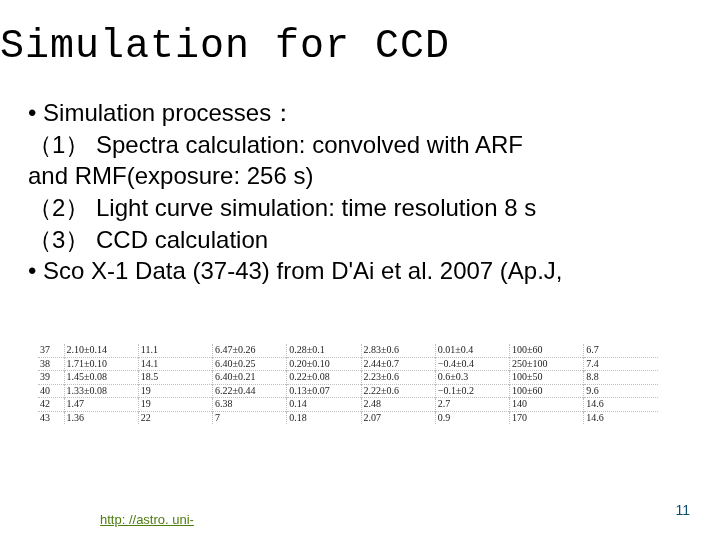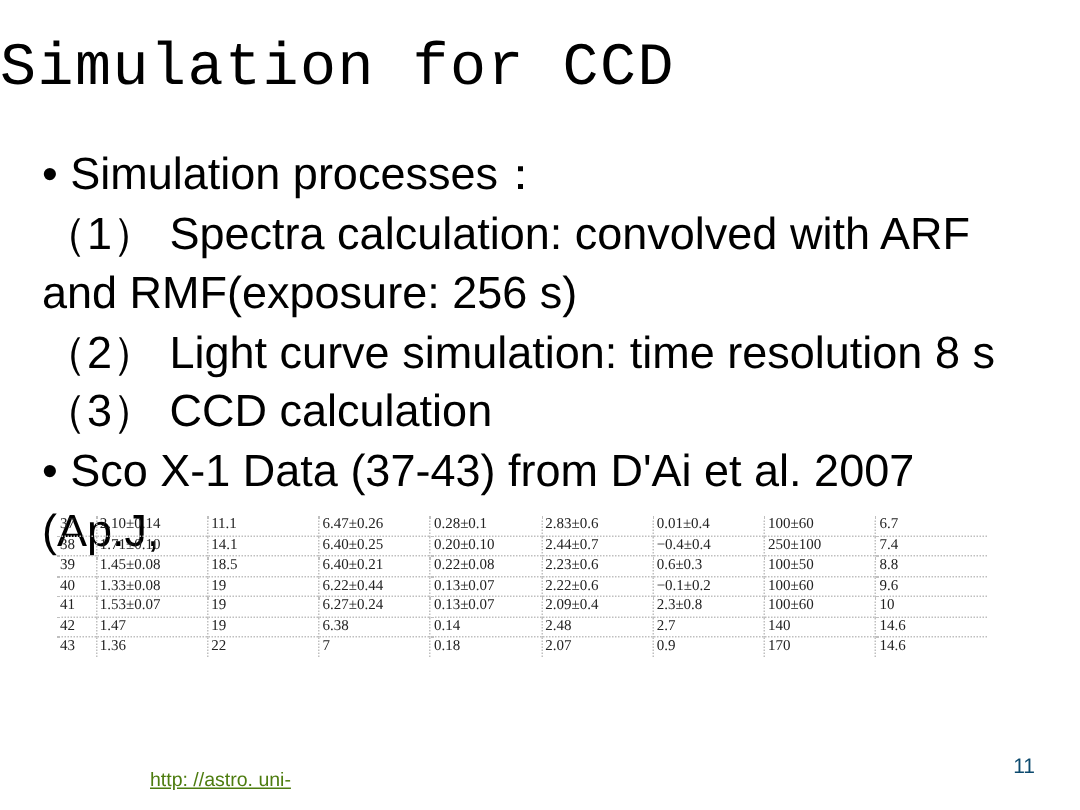--- a/index.html
+++ b/index.html
@@ -19,21 +19,21 @@
     box-sizing: border-box;
   }
   .title {
     font-family: "Courier New", Courier, monospace;
     font-size: 40px;
     padding-top: 24px;
     letter-spacing: 1px;
   }
   .body {
     padding: 28px 28px 0 28px;
-    font-size: 30px;
+    font-size: 24px;
     line-height: 1.32;
   }
   .body .bullet { }
   .body .indent { }
   .table-area {
     position: absolute;
     left: 38px;
     top: 344px;
     width: 620px;
     height: 110px;
@@ -140,31 +140,20 @@
           <td>1.33±0.08</td>
           <td>19</td>
           <td>6.22±0.44</td>
           <td>0.13±0.07</td>
           <td>2.22±0.6</td>
           <td>−0.1±0.2</td>
           <td>100±60</td>
           <td>9.6</td>
         </tr>
         <tr>
-          <td>41</td>
-          <td>1.53±0.07</td>
-          <td>19</td>
-          <td>6.27±0.24</td>
-          <td>0.13±0.07</td>
-          <td>2.09±0.4</td>
-          <td>2.3±0.8</td>
-          <td>100±60</td>
-          <td>10</td>
-        </tr>
-        <tr>
           <td>42</td>
           <td>1.47</td>
           <td>19</td>
           <td>6.38</td>
           <td>0.14</td>
           <td>2.48</td>
           <td>2.7</td>
           <td>140</td>
           <td>14.6</td>
         </tr>

